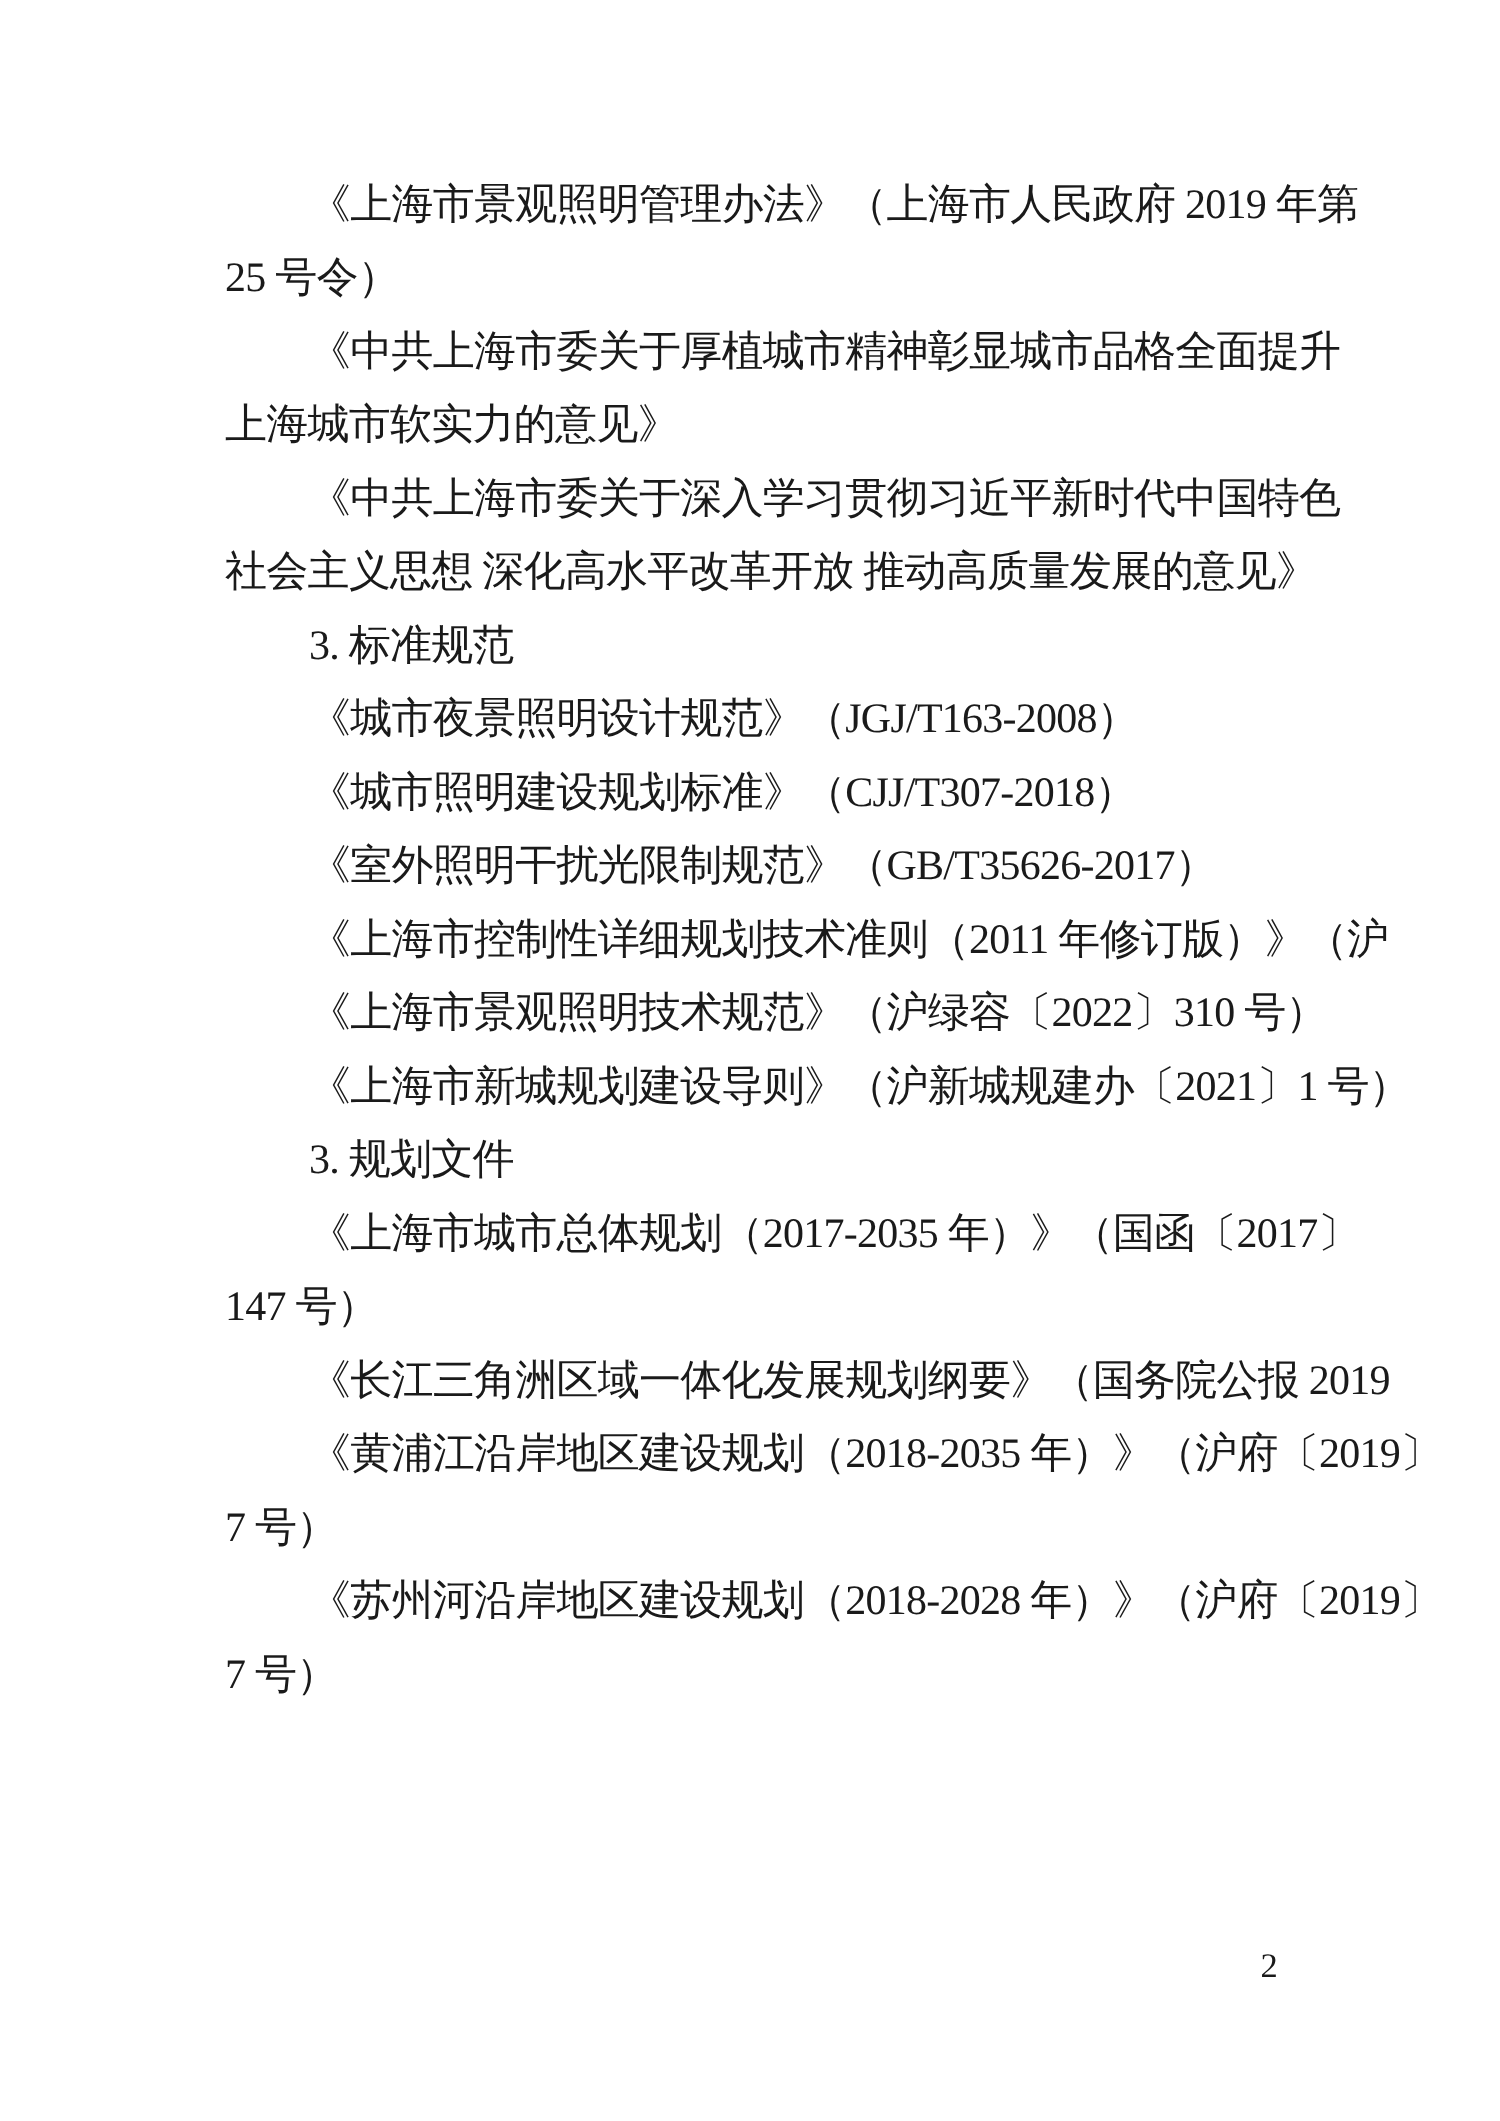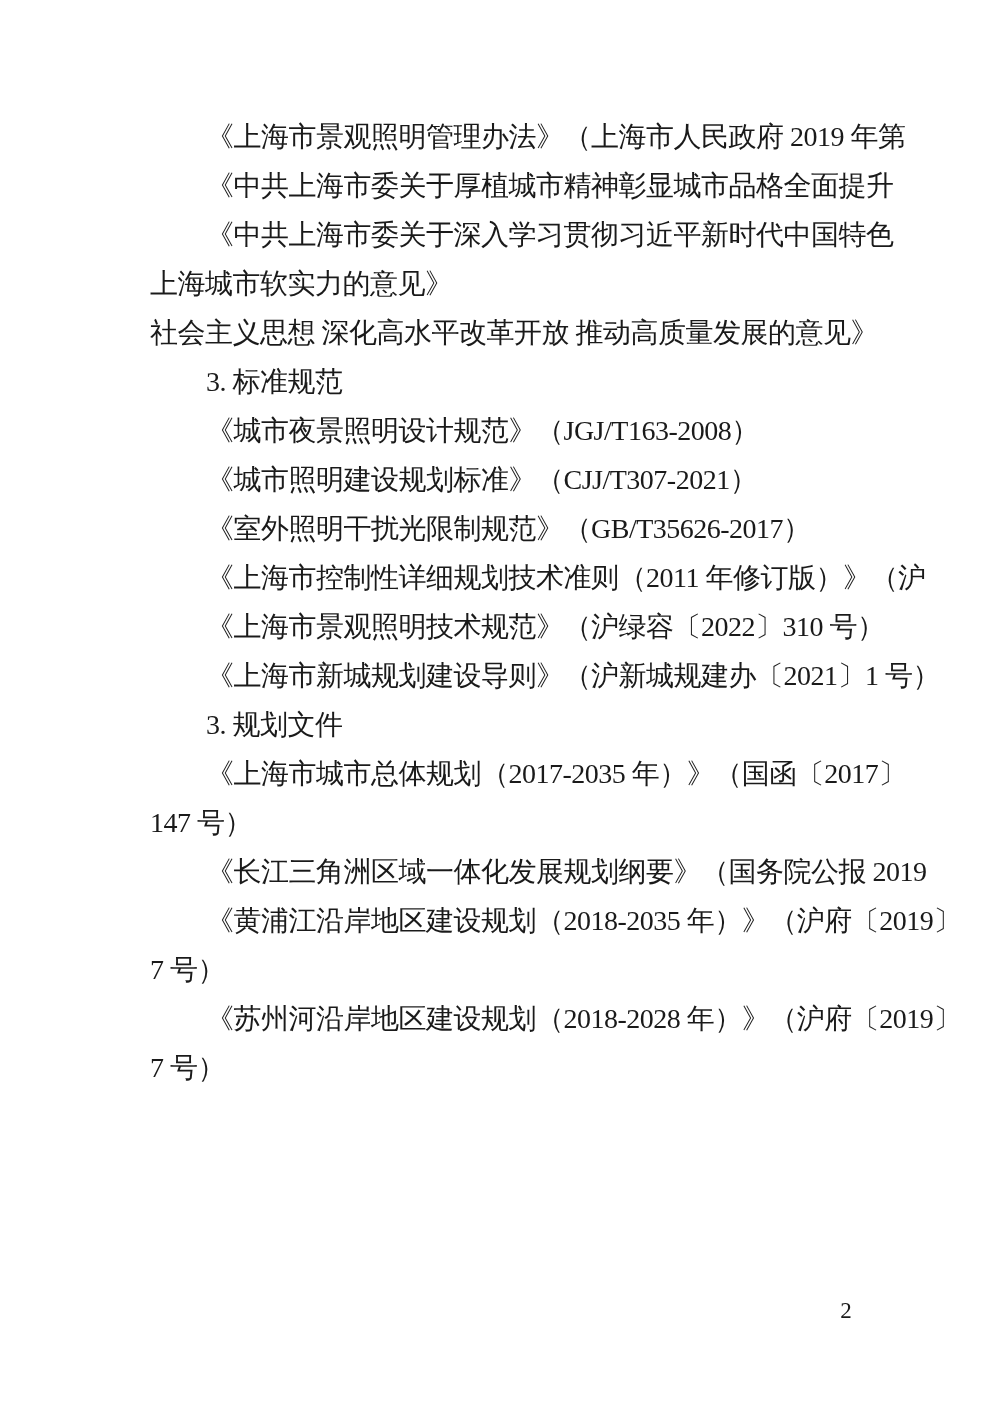--- a/index.html
+++ b/index.html
@@ -42,27 +42,28 @@
     line-height: 30px;
     color: #1a1a1a;
   }
 </style>
 </head>
 <body>
 
 <div class="page">
   <div class="content" id="doc-content">
       <div class="doc-line indent">《上海市景观照明管理办法》（上海市人民政府 2019 年第</div>
+      <div class="doc-line">25 号令）</div>
       <div class="doc-line indent">《中共上海市委关于厚植城市精神彰显城市品格全面提升</div>
+      <div class="doc-line">上海城市软实力的意见》</div>
       <div class="doc-line indent">《中共上海市委关于深入学习贯彻习近平新时代中国特色</div>
-      <div class="doc-line">上海城市软实力的意见》</div>
       <div class="doc-line">社会主义思想 深化高水平改革开放 推动高质量发展的意见》</div>
       <div class="doc-line indent">3. 标准规范</div>
       <div class="doc-line indent">《城市夜景照明设计规范》（JGJ/T163-2008）</div>
-      <div class="doc-line indent">《城市照明建设规划标准》（CJJ/T307-2021）</div>
+      <div class="doc-line indent">《城市照明建设规划标准》（CJJ/T307-2018）</div>
       <div class="doc-line indent">《室外照明干扰光限制规范》（GB/T35626-2017）</div>
       <div class="doc-line indent">《上海市控制性详细规划技术准则（2011 年修订版）》（沪</div>
       <div class="doc-line indent">《上海市景观照明技术规范》（沪绿容〔2022〕310 号）</div>
       <div class="doc-line indent">《上海市新城规划建设导则》（沪新城规建办〔2021〕1 号）</div>
       <div class="doc-line indent">3. 规划文件</div>
       <div class="doc-line indent">《上海市城市总体规划（2017-2035 年）》（国函〔2017〕</div>
       <div class="doc-line">147 号）</div>
       <div class="doc-line indent">《长江三角洲区域一体化发展规划纲要》（国务院公报 2019</div>
       <div class="doc-line indent">《黄浦江沿岸地区建设规划（2018-2035 年）》（沪府〔2019〕</div>
       <div class="doc-line">7 号）</div>

